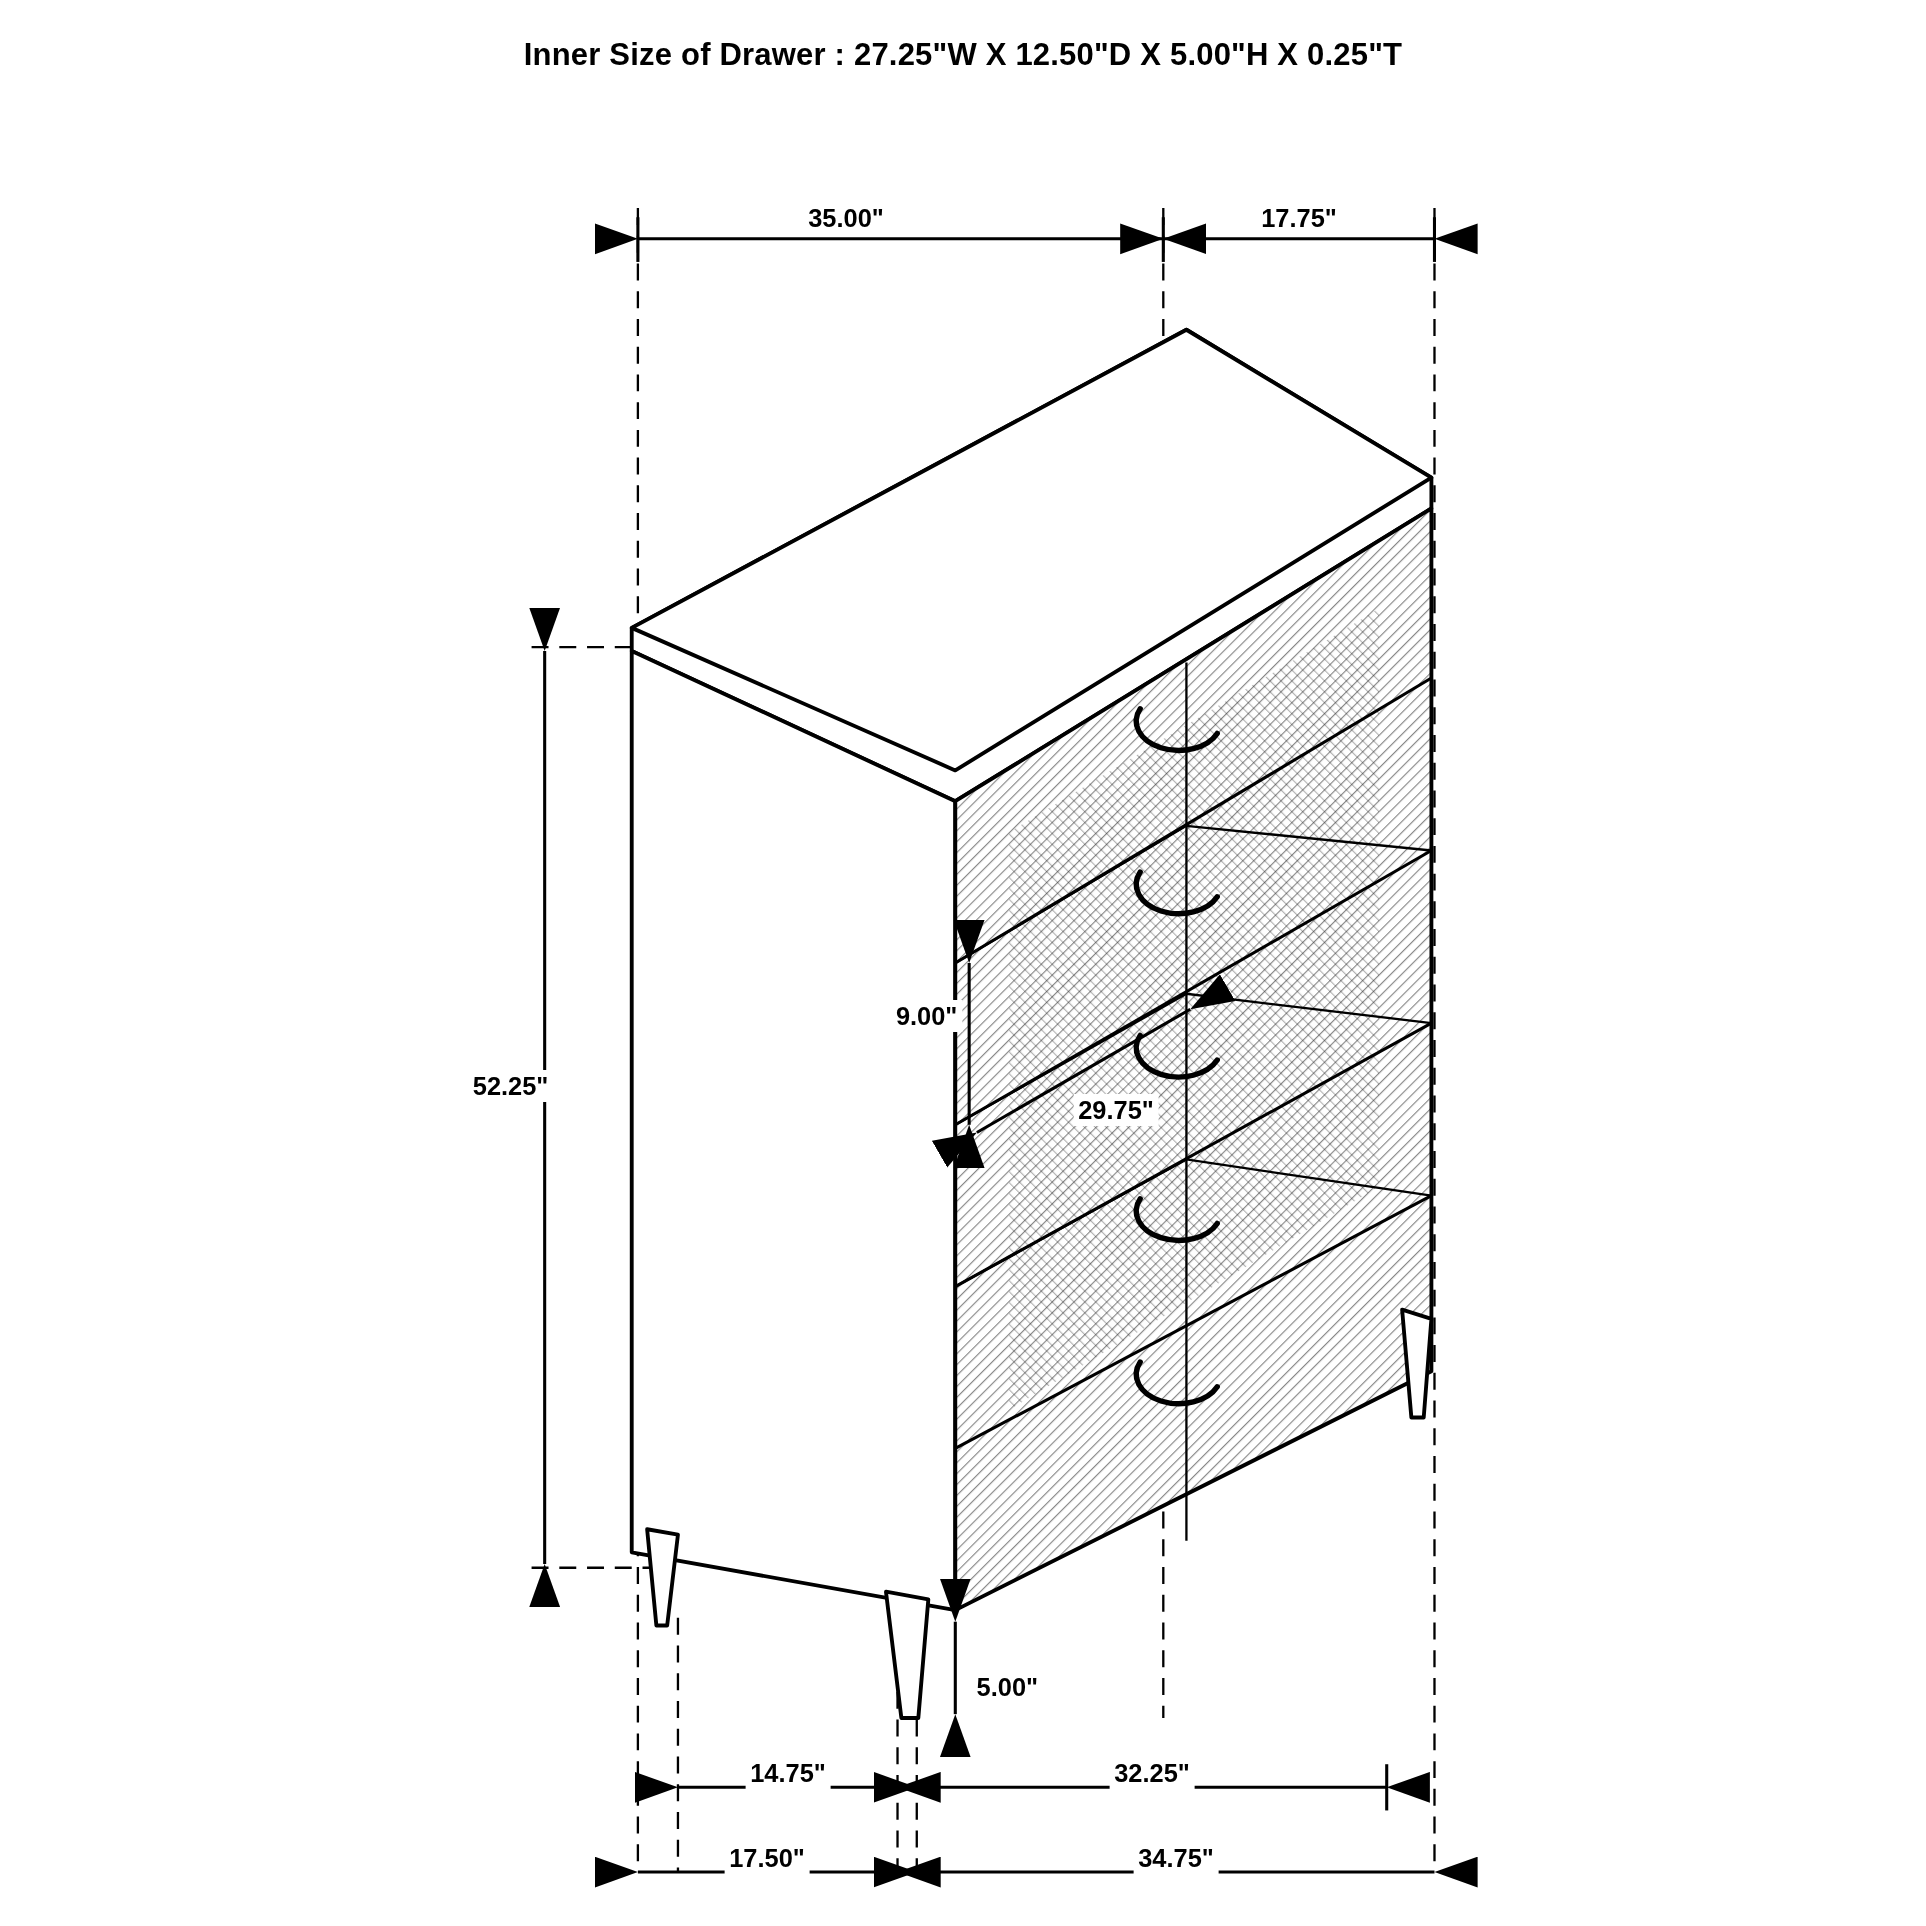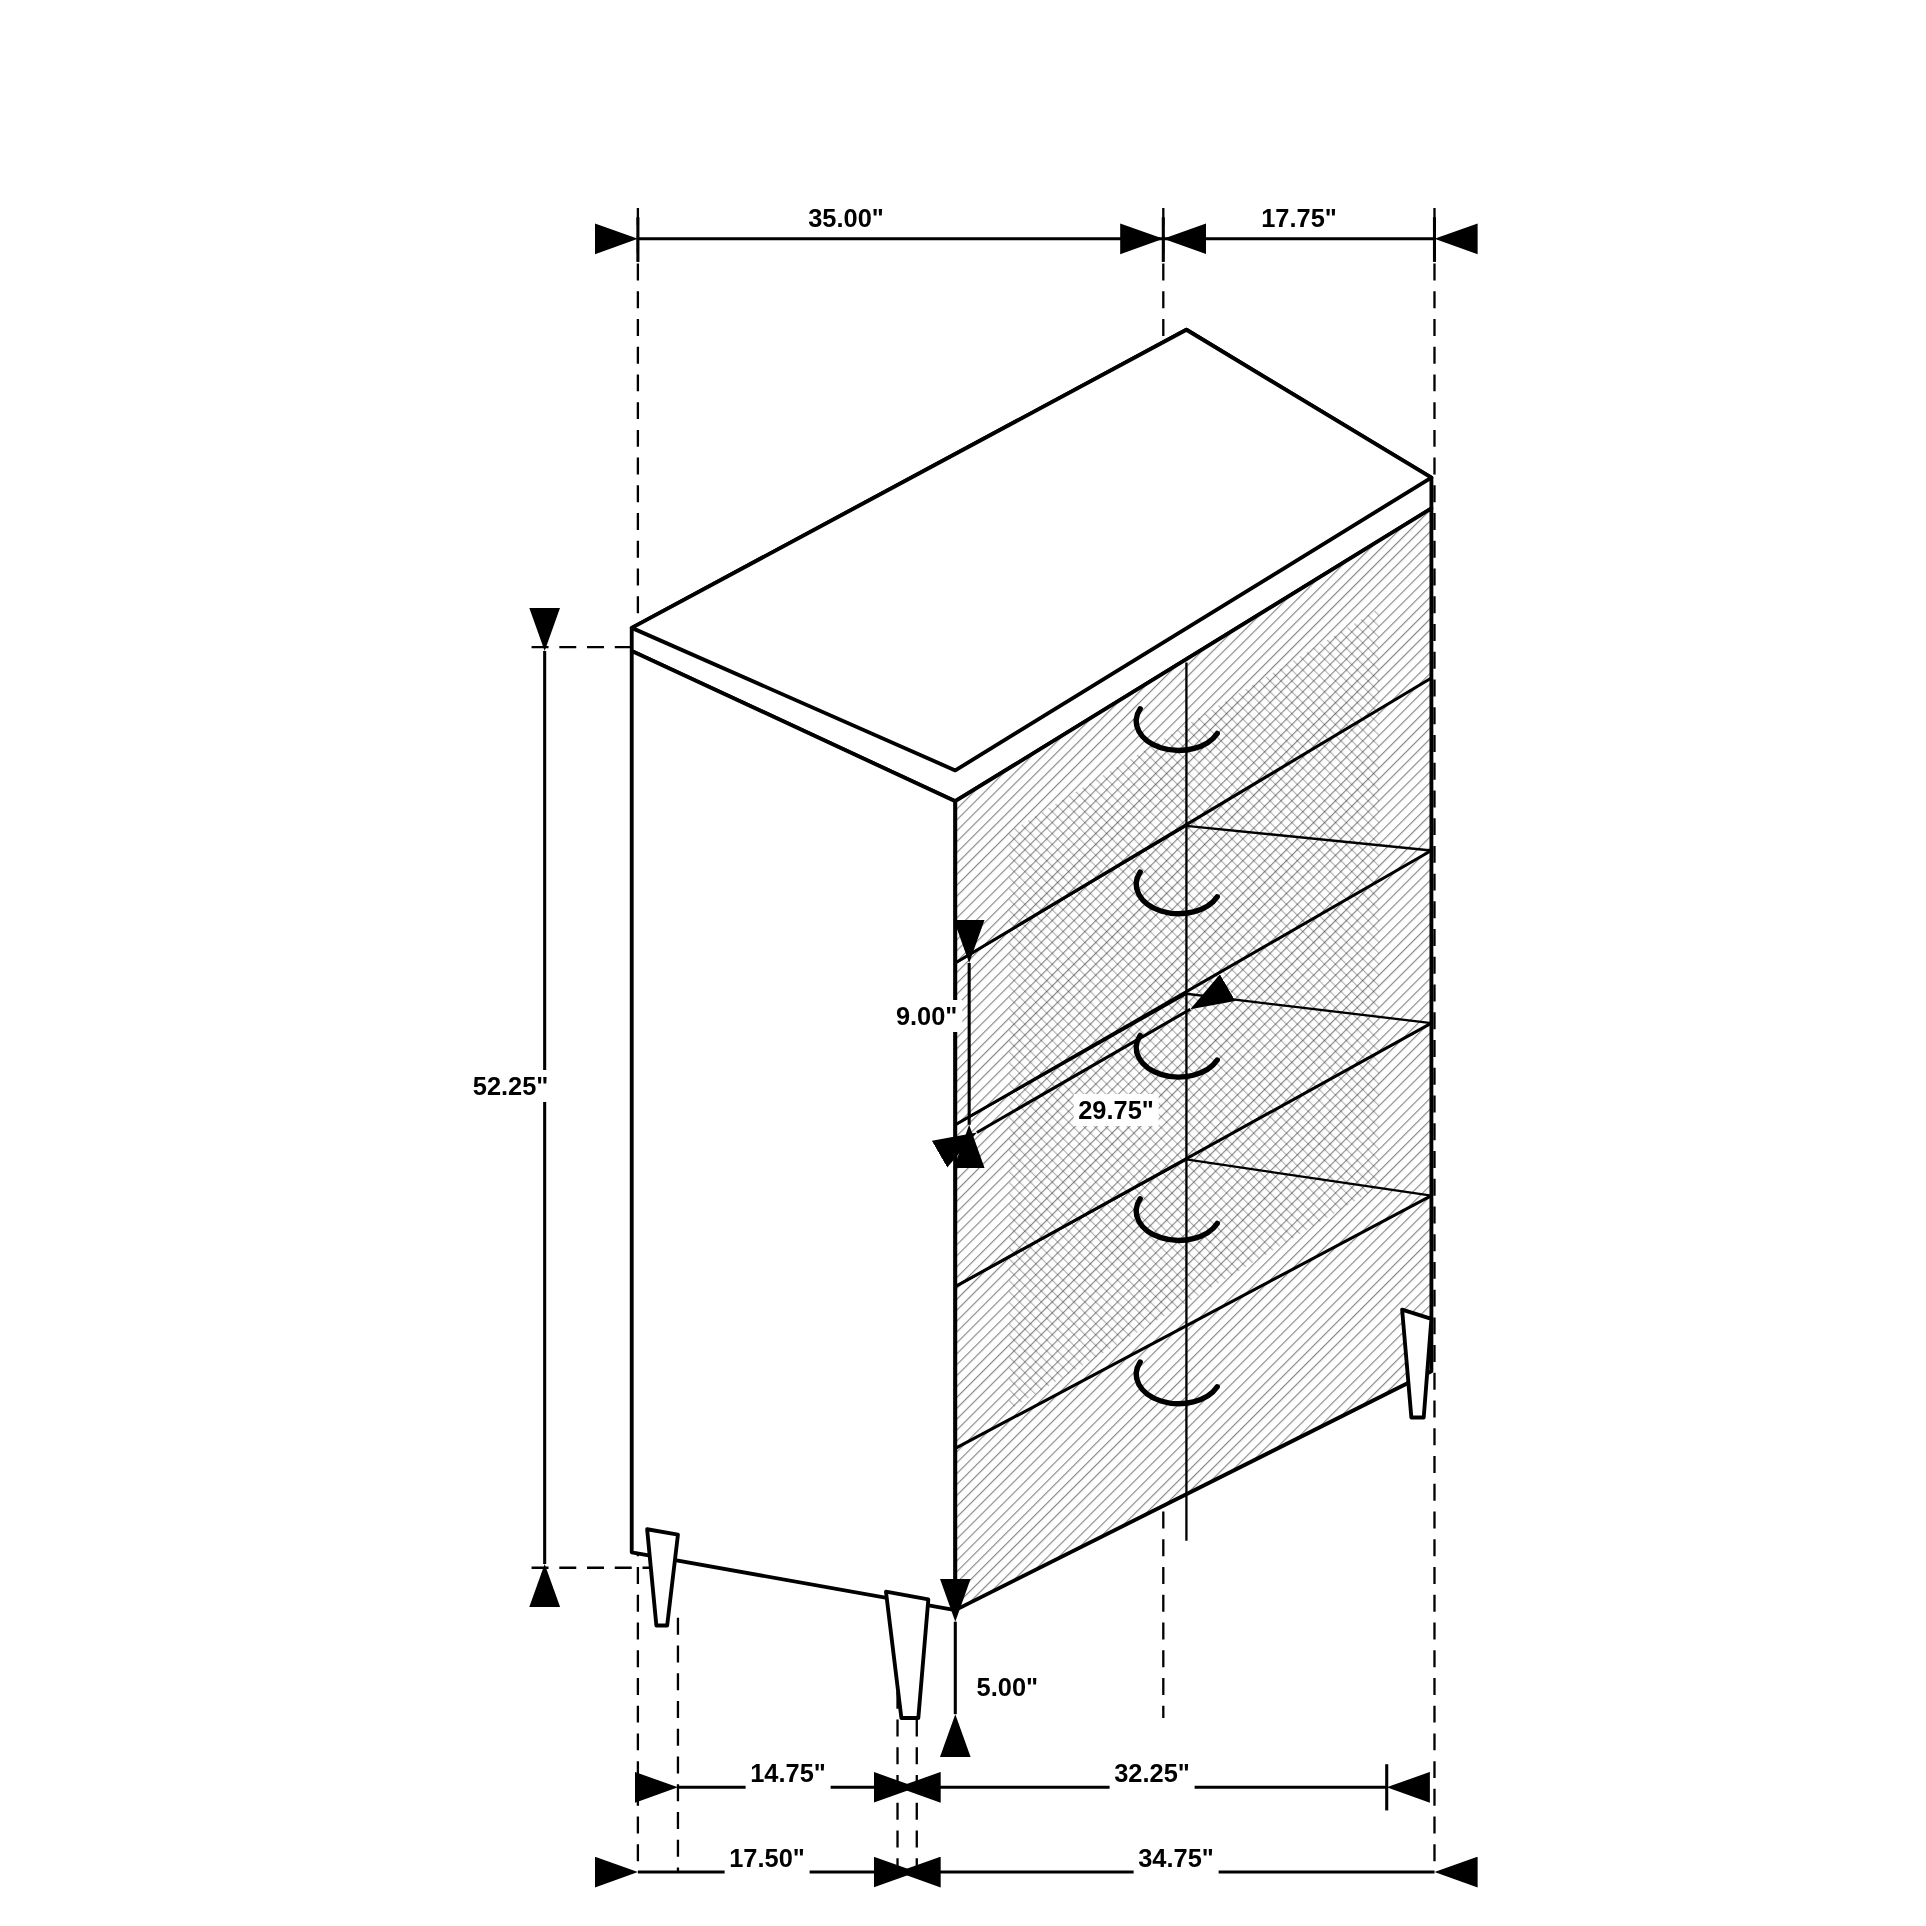--- a/index.html
+++ b/index.html
@@ -46,20 +46,21 @@
     background: #ffffff;
     padding: 1.5px 4.6px;
     white-space: nowrap;
   }
 </style>
 </head>
 <body>
 
 <div id="sheet">
 
+  <div id="title">Inner Size of Drawer : 27.25"W X 12.50"D X 5.00"H X 0.25"T</div>
 
   <svg id="drawing" viewBox="0 0 2500 2500">
     <defs>
       <pattern id="hatch" width="10" height="10" patternUnits="userSpaceOnUse" patternTransform="rotate(45)">
         <line x1="0" y1="0" x2="0" y2="10" stroke="#000000" stroke-width="3"></line>
       </pattern>
       <pattern id="hatch2" width="10" height="10" patternUnits="userSpaceOnUse" patternTransform="rotate(-45)">
         <line x1="0" y1="0" x2="0" y2="10" stroke="#000000" stroke-width="3"></line>
       </pattern>
       <marker id="arrowStart" markerWidth="16" markerHeight="16" refX="14" refY="5" orient="auto">

